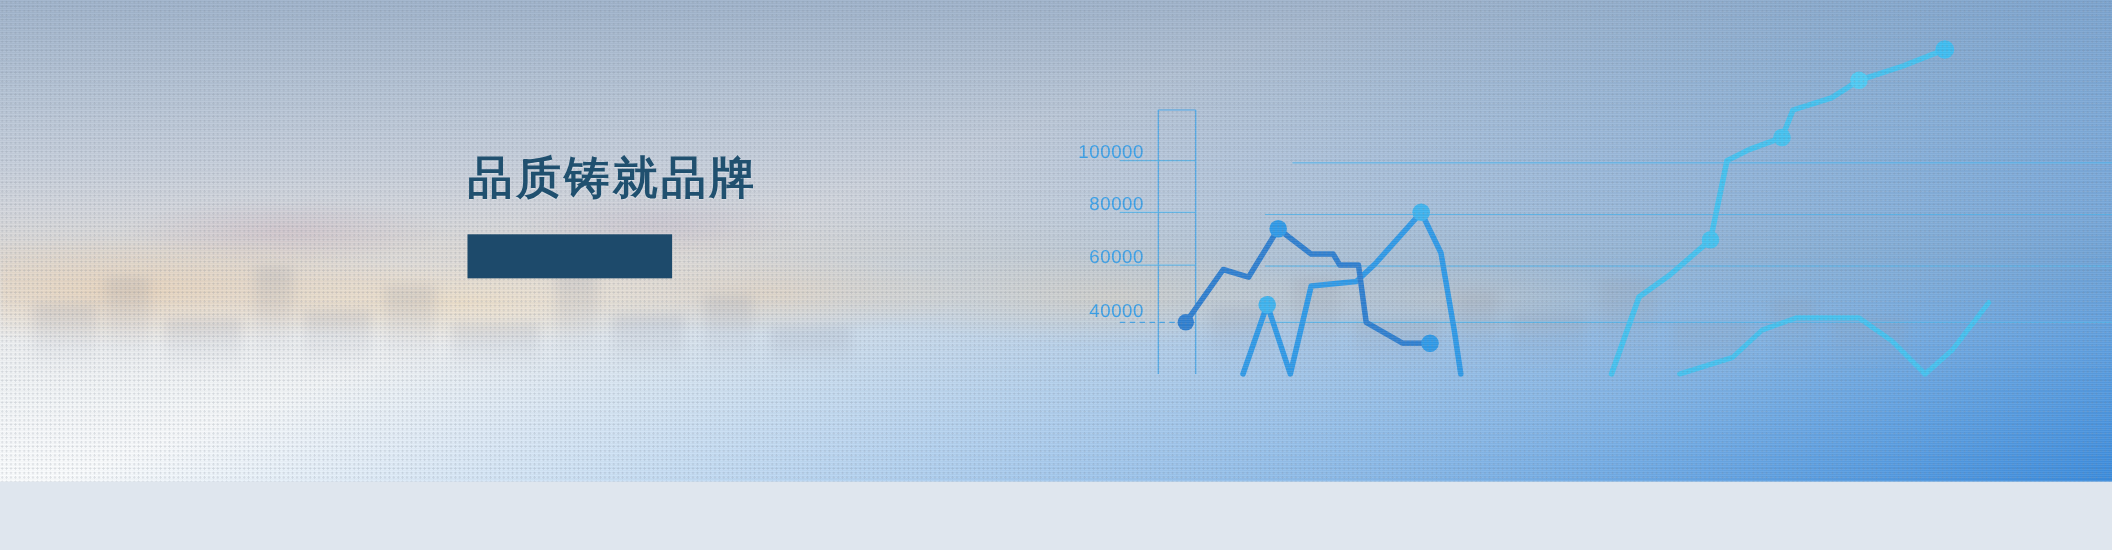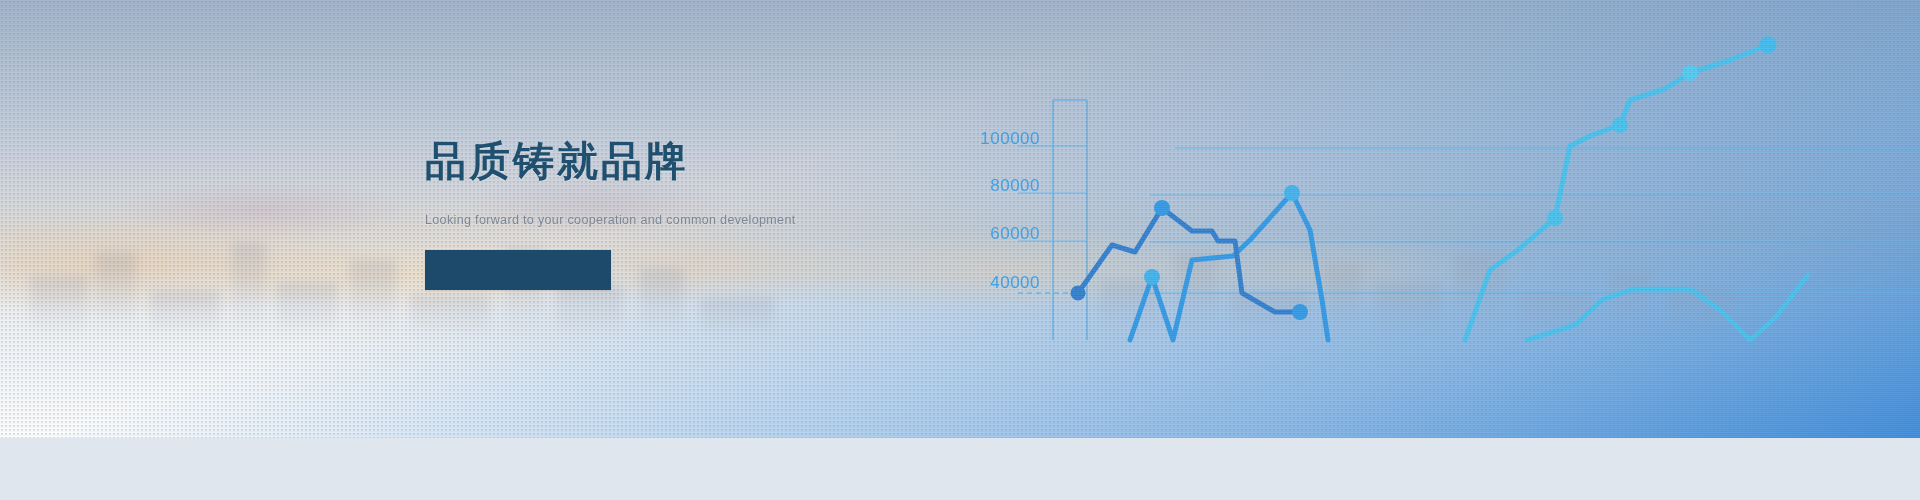--- a/index.html
+++ b/index.html
@@ -167,17 +167,16 @@
         <circle cx="838" cy="45" r="8.5" fill="#3dbdf2"></circle>
       </g>
     </svg>
   </div>
 
   <div class="bg-dots"></div>
   <div class="bg-scan"></div>
 
   <div class="copy">
     <h1 class="headline">品质铸就品牌</h1>
-    <p class="subhead-en">Looking forward to your cooperation and common development</p>
     <button class="cta"></button>
   </div>
 
 </div>
 
 </body></html>

